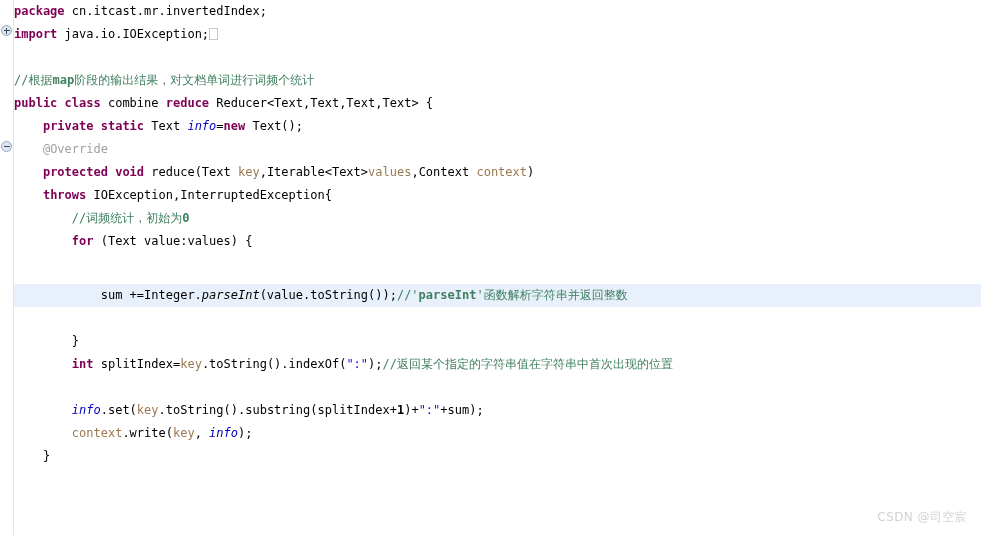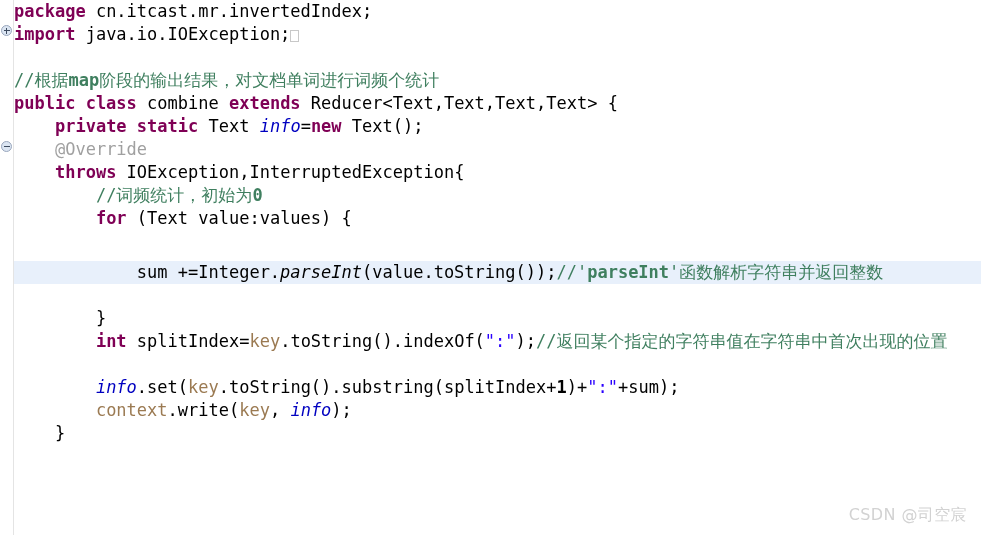--- a/index.html
+++ b/index.html
@@ -82,21 +82,21 @@
     width: 981px;
     height: 535px;
     z-index: 2;
   }
 
   .line {
     position: relative;
     height: 23px;
     line-height: 23px;
     white-space: pre;
-    font-size: 17px;
+    font-size: 12px;
     padding-left: 14px;
     box-sizing: border-box;
   }
   .line.current {
     background: #e8f0fb;
     margin-top: 31px;
   }
 
   
   .kw       { color: #7f0055; font-weight: bold; }   
@@ -118,21 +118,21 @@
     vertical-align: -2px;
     box-sizing: border-box;
   }
 
   
   #watermark {
     position: absolute;
     right: 14px;
     bottom: 9px;
     font-family: "DejaVu Sans", "Liberation Sans", sans-serif;
-    font-size: 16px;
+    font-size: 12px;
     color: #d2d2d2;
     letter-spacing: 0.4px;
     z-index: 6;
     user-select: none;
   }
 </style>
 </head>
 <body>
 
 <div id="editor">
@@ -141,23 +141,24 @@
       <div class="fold-marker plus" style="top: 25px;"></div>
       <div class="fold-marker minus" style="top: 141px;"></div>
     </div>
   <div id="gutter-rule"></div>
 
   <div id="code">
       <div class="line"><span class="kw">package</span><span class="plain"> cn.itcast.mr.invertedIndex;</span></div>
       <div class="line"><span class="kw">import</span><span class="plain"> java.io.IOException;</span><span class="import-box"></span></div>
       <div class="line"> </div>
       <div class="line"><span class="cmt">//根据</span><span class="cmt-b">map</span><span class="cmt">阶段的输出结果，对文档单词进行词频个统计</span></div>
-      <div class="line"><span class="kw">public class</span><span class="plain"> combine </span><span class="kw">extends</span><span class="plain"> Reducer&lt;Text,Text,Text,Text&gt; {</span></div>
+      <div class="line"><span class="kw">public class</span><span class="plain"> combine </span><span class="kw">reduce</span><span class="plain"> Reducer&lt;Text,Text,Text,Text&gt; {</span></div>
       <div class="line"><span class="plain">    </span><span class="kw">private static</span><span class="plain"> Text </span><span class="field">info</span><span class="plain">=</span><span class="kw">new</span><span class="plain"> Text();</span></div>
       <div class="line"><span class="plain">    </span><span class="ann">@Override</span></div>
+      <div class="line"><span class="plain">    </span><span class="kw">protected void</span><span class="plain"> reduce(Text </span><span class="param">key</span><span class="plain">,Iterable&lt;Text&gt;</span><span class="param">values</span><span class="plain">,Context </span><span class="param">context</span><span class="plain">)</span></div>
       <div class="line"><span class="plain">    </span><span class="kw">throws</span><span class="plain"> IOException,InterruptedException{</span></div>
       <div class="line"><span class="plain">        </span><span class="cmt">//词频统计，初始为</span><span class="cmt-b">0</span></div>
       <div class="line"><span class="plain">        </span><span class="kw">for</span><span class="plain"> (Text value:values) {</span></div>
       <div class="line current"><span class="plain">            sum +=Integer.</span><span class="mth">parseInt</span><span class="plain">(value.toString());</span><span class="cmt">//'</span><span class="cmt-b">parseInt</span><span class="cmt">'函数解析字符串并返回整数</span></div>
       <div class="line"> </div>
       <div class="line"><span class="plain">        }</span></div>
       <div class="line"><span class="plain">        </span><span class="kw">int</span><span class="plain"> splitIndex=</span><span class="param">key</span><span class="plain">.toString().indexOf(</span><span class="str">":"</span><span class="plain">);</span><span class="cmt">//返回某个指定的字符串值在字符串中首次出现的位置</span></div>
       <div class="line"> </div>
       <div class="line"><span class="plain">        </span><span class="field">info</span><span class="plain">.set(</span><span class="param">key</span><span class="plain">.toString().substring(splitIndex+</span><span class="num">1</span><span class="plain">)+</span><span class="str">":"</span><span class="plain">+sum);</span></div>
       <div class="line"><span class="plain">        </span><span class="param">context</span><span class="plain">.write(</span><span class="param">key</span><span class="plain">, </span><span class="field">info</span><span class="plain">);</span></div>

